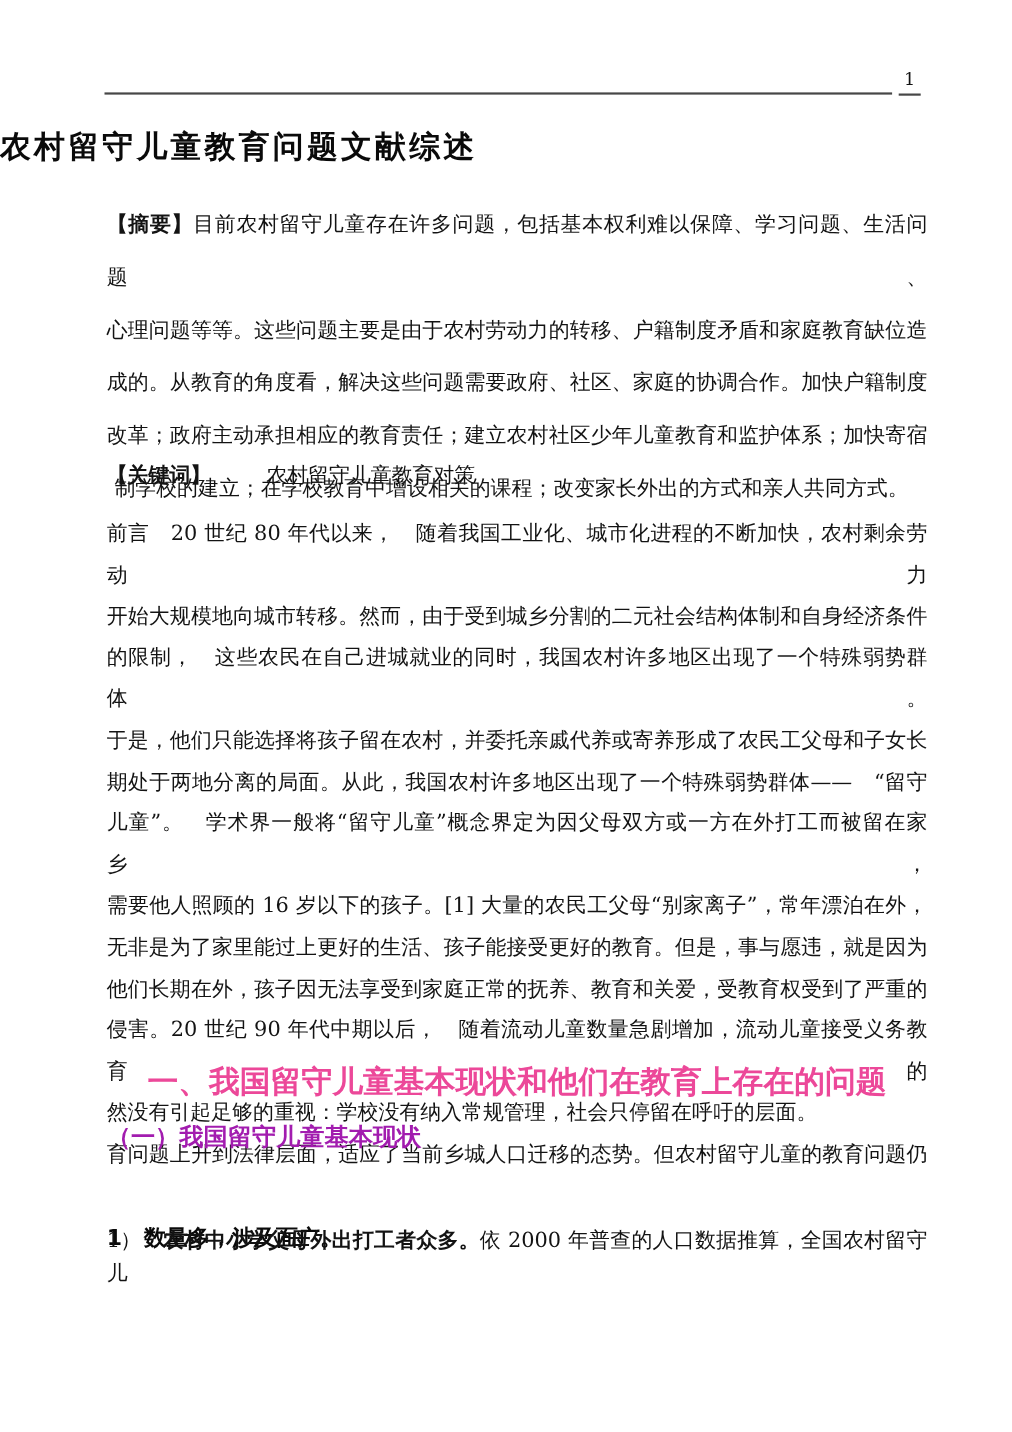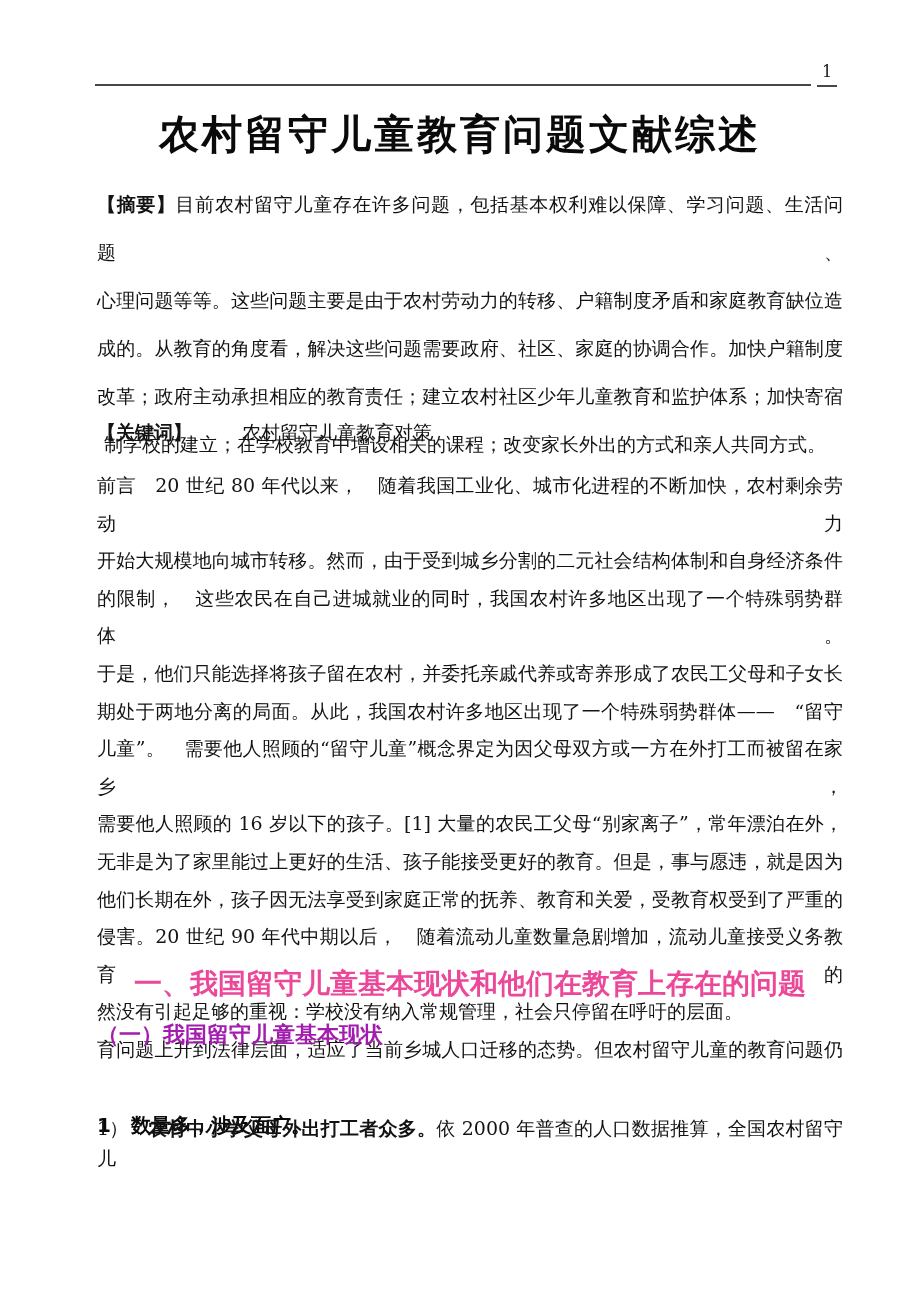--- a/index.html
+++ b/index.html
@@ -30,24 +30,23 @@
     line-height: 24px;
     border-bottom: 2px solid #474747;
     padding: 0 2px 1px 2px;
   }
   
   .doc-title {
     position: absolute;
     left: 0;
     right: 0;
     top: 106px;
-    text-align: center;
     font-family: Liberation Sans, sans-serif;
     font-weight: bold;
-    font-size: 40px;
+    font-size: 28px;
     line-height: 56px;
     letter-spacing: 3px;
     color: #0a0a0a;
   }
   
   .abstract {
     position: absolute;
     left: 97px;
     width: 746px;
     top: 180px;
@@ -152,21 +151,21 @@
   <div class="keywords">
     <span class="inline-label">【关键词】</span><span class="term first">农村留守儿童</span><span class="term">教育</span><span class="term">对策</span>
   </div>
 
   <div class="body-text">
     <div class="line">前言　20 世纪 80 年代以来，　随着我国工业化、城市化进程的不断加快，农村剩余劳动力</div>
     <div class="line">开始大规模地向城市转移。然而，由于受到城乡分割的二元社会结构体制和自身经济条件</div>
     <div class="line">的限制，　这些农民在自己进城就业的同时，我国农村许多地区出现了一个特殊弱势群体。</div>
     <div class="line">于是，他们只能选择将孩子留在农村，并委托亲戚代养或寄养形成了农民工父母和子女长</div>
     <div class="line">期处于两地分离的局面。从此，我国农村许多地区出现了一个特殊弱势群体——　“留守</div>
-    <div class="line">儿童”。　需要他人照顾的“留守儿童”概念界定为因父母双方或一方在外打工而被留在家乡，</div>
+    <div class="line">儿童”。　学术界一般将“留守儿童”概念界定为因父母双方或一方在外打工而被留在家乡，</div>
     <div class="line">需要他人照顾的 16 岁以下的孩子。[1] 大量的农民工父母“别家离子”，常年漂泊在外，</div>
     <div class="line">无非是为了家里能过上更好的生活、孩子能接受更好的教育。但是，事与愿违，就是因为</div>
     <div class="line">他们长期在外，孩子因无法享受到家庭正常的抚养、教育和关爱，受教育权受到了严重的</div>
     <div class="line">侵害。20 世纪 90 年代中期以后，　随着流动儿童数量急剧增加，流动儿童接受义务教育的</div>
     <div class="line last">然没有引起足够的重视：学校没有纳入常规管理，社会只停留在呼吁的层面。</div>
     <div class="line">育问题上升到法律层面，适应了当前乡城人口迁移的态势。但农村留守儿童的教育问题仍</div>
   </div>
 
   <div class="section-heading">一、我国留守儿童基本现状和他们在教育上存在的问题</div>
 

